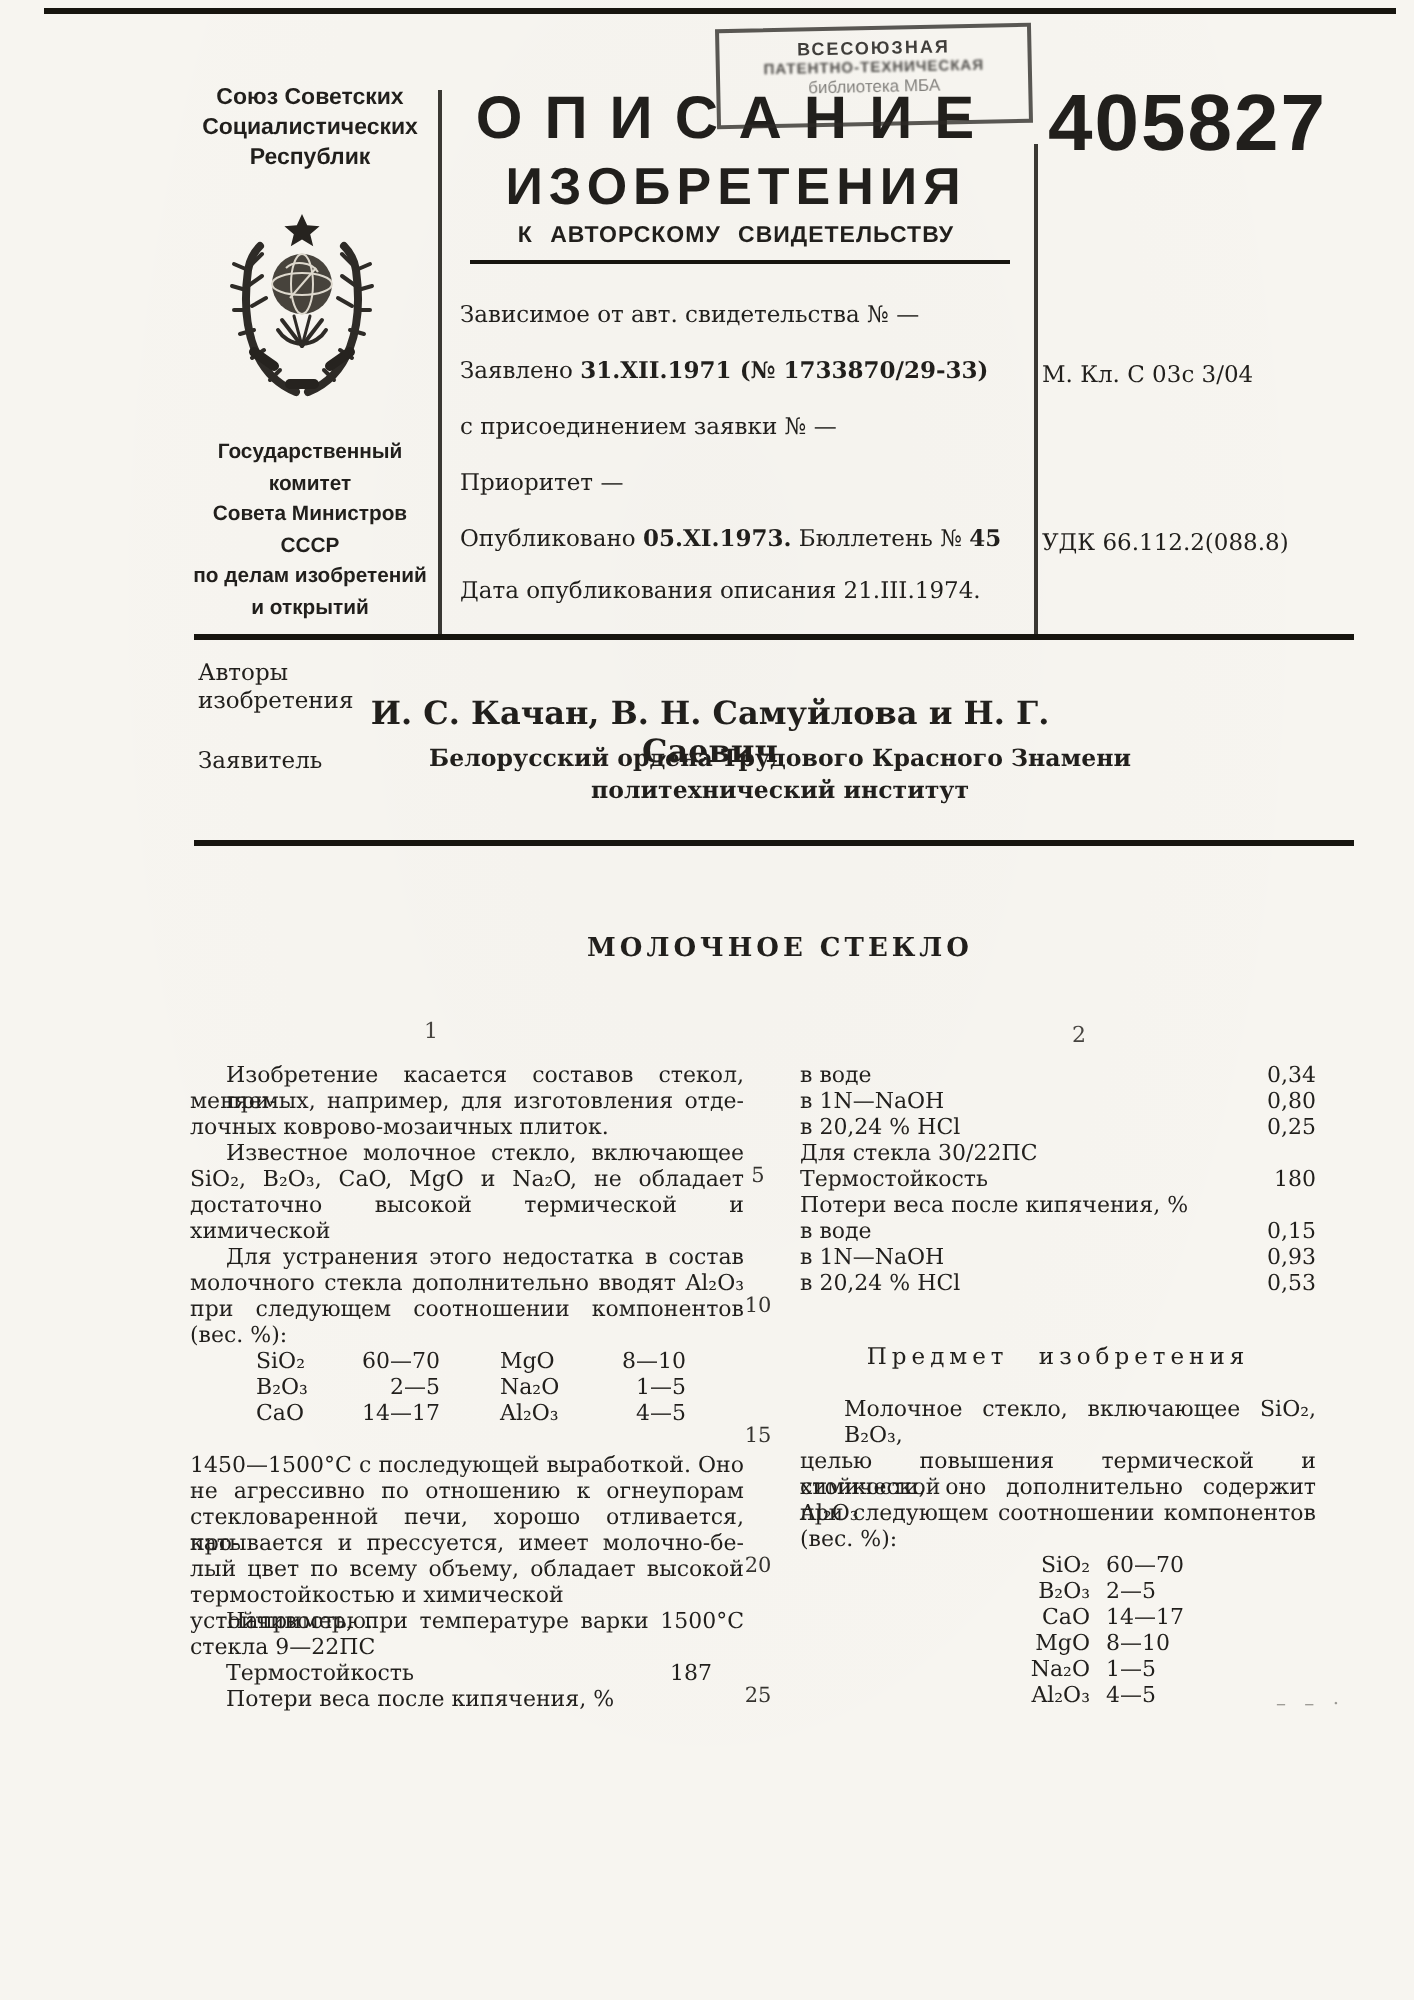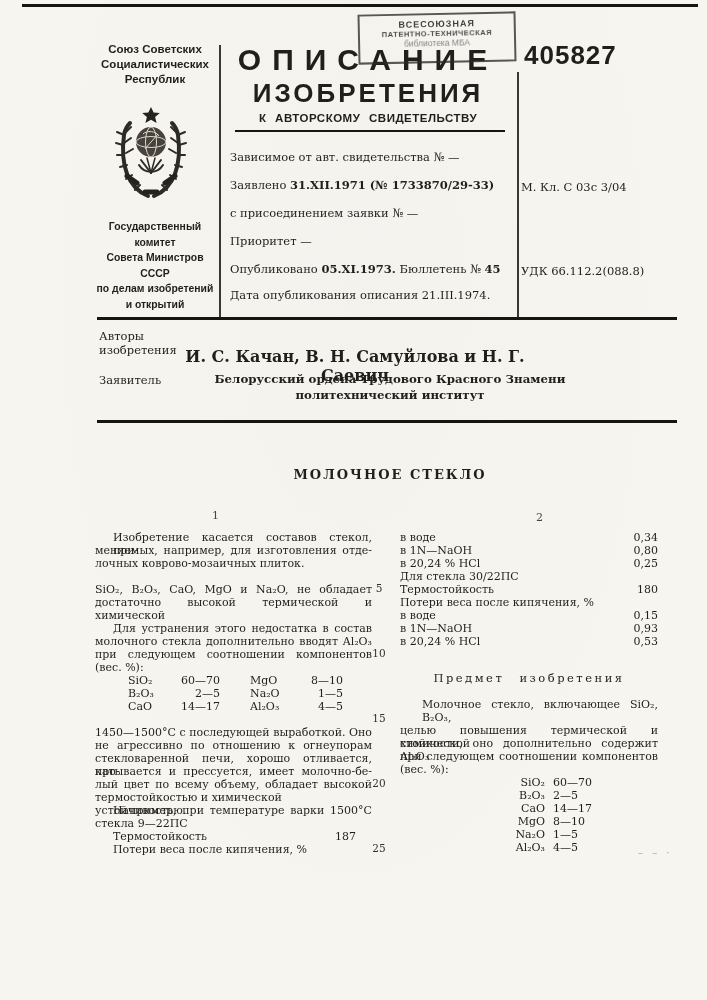--- a/index.html
+++ b/index.html
@@ -14,21 +14,21 @@
   .nw{white-space:nowrap;}
   .rule{position:absolute;background:#17150f;}
   .vline{position:absolute;width:2px;background:rgba(25,22,18,.85);}
   
   .country{left:96px;top:42px;width:118px;font-size:11.5px;line-height:15px;}
   .committee{left:92px;top:219px;width:126px;font-size:10.4px;line-height:15.5px;}
   .docword1{left:222px;top:43px;width:292px;font-size:30px;letter-spacing:11px;}
   .docword2{left:222px;top:78px;width:292px;font-size:26px;letter-spacing:3px;}
   .docsub{left:222px;top:112px;width:292px;font-size:11.5px;letter-spacing:.5px;word-spacing:5px;}
   .subrule{left:235px;top:130px;width:270px;height:2px;}
-  .patnum{left:524px;top:40px;font-size:26px;letter-spacing:1px;}
+  .patnum{left:524px;top:40px;font-size:40px;letter-spacing:1px;}
   .stamp{left:358px;top:13px;width:158px;height:50px;border:2px solid rgba(45,42,38,.78);
     transform:rotate(-1.2deg);text-align:center;box-sizing:border-box;padding-top:4px;background:rgba(255,255,255,.0);}
   .stamp .s1{font-size:9px;font-weight:bold;letter-spacing:1px;opacity:.85;}
   .stamp .s2{font-size:7.5px;font-weight:bold;letter-spacing:.5px;opacity:.8;filter:blur(.4px);}
   .stamp .s3{font-size:8.5px;opacity:.55;filter:blur(.3px);}
   .brow{position:absolute;left:230px;font-size:11.5px;white-space:nowrap;}
   .clsrow{position:absolute;left:521px;font-size:11.5px;white-space:nowrap;}
   
   .plabel{position:absolute;left:99px;font-size:11.5px;}
   .pnames{position:absolute;left:150px;top:347px;width:410px;font-size:16px;}
@@ -166,20 +166,21 @@
 
   <div class="gutter" style="top:582px;">5</div>
   <div class="gutter" style="top:647px;">10</div>
   <div class="gutter" style="top:712px;">15</div>
   <div class="gutter" style="top:777px;">20</div>
   <div class="gutter" style="top:842px;">25</div>
 
   <div class="line j ind" style="top:531px;">Изобретение касается составов стекол, при-</div>
   <div class="line" style="top:557px;">лочных коврово-мозаичных плиток.</div>
   <div class="line j" style="top:544px;">меняемых, например, для изготовления отде-</div>
+  <div class="line j ind" style="top:570px;">Известное молочное стекло, включающее</div>
   <div class="line j" style="top:583px;">SiO₂, B₂O₃, CaO, MgO и Na₂O, не обладает</div>
   <div class="line j" style="top:596px;">достаточно высокой термической и химической</div>
   <div class="line j ind" style="top:622px;">Для устранения этого недостатка в состав</div>
   <div class="line j" style="top:635px;">молочного стекла дополнительно вводят Al₂O₃</div>
   <div class="line j" style="top:648px;">при следующем соотношении компонентов</div>
   <div class="line" style="top:661px;">(вес. %):</div>
 
   <div class="line" style="top:674px;">
     <span class="lt1">SiO₂</span>
     <span class="lt2">60—70</span>

